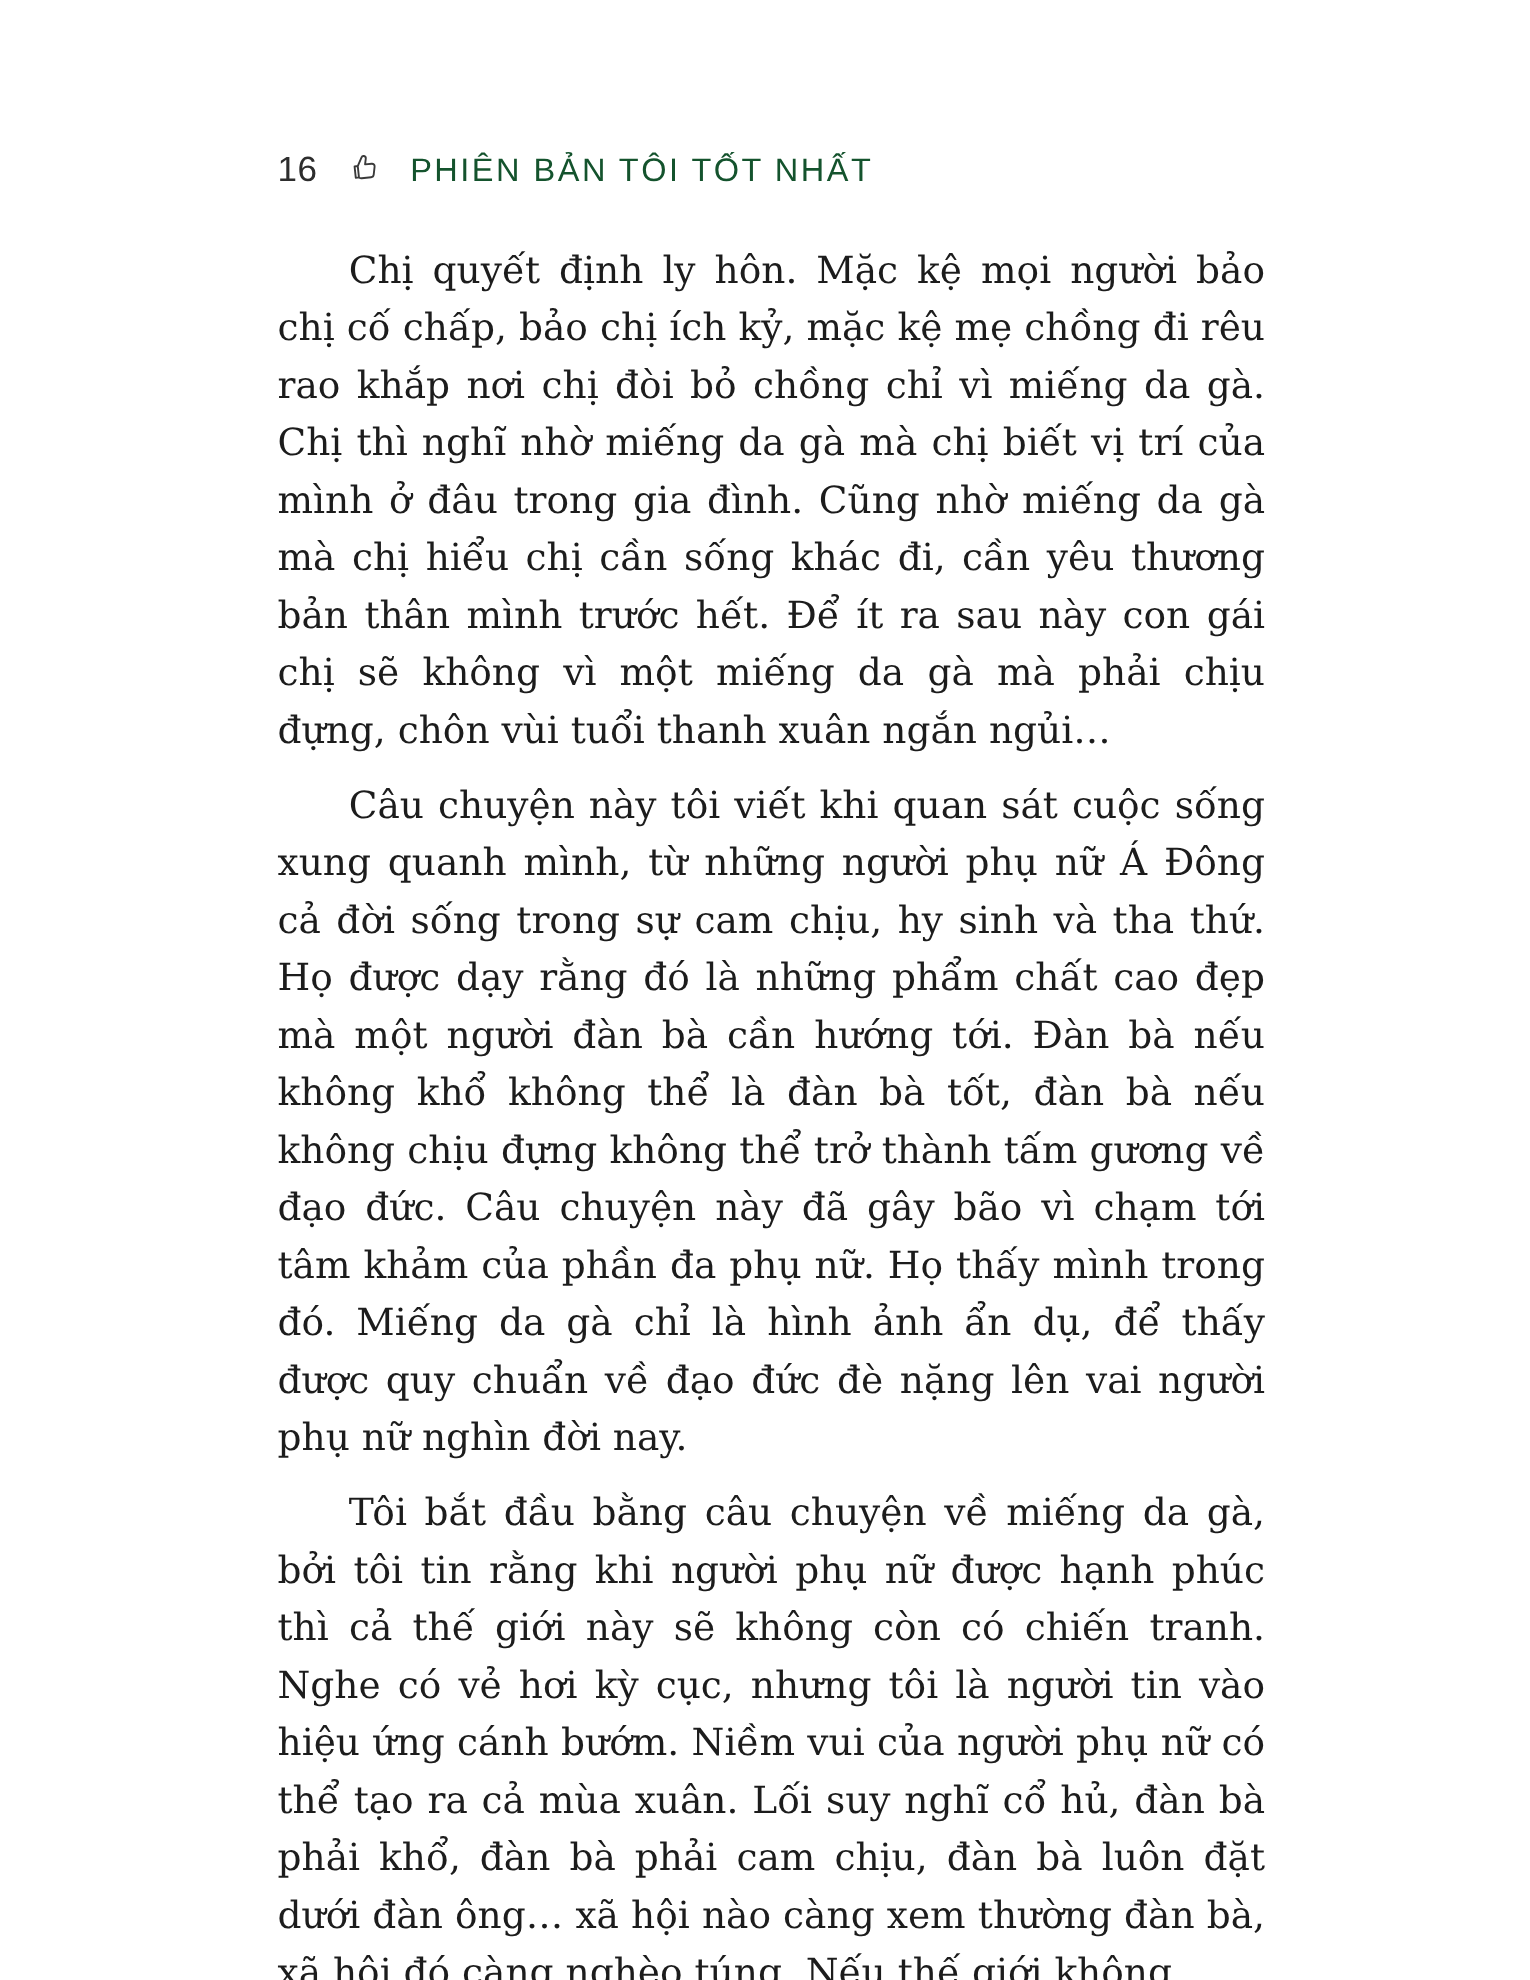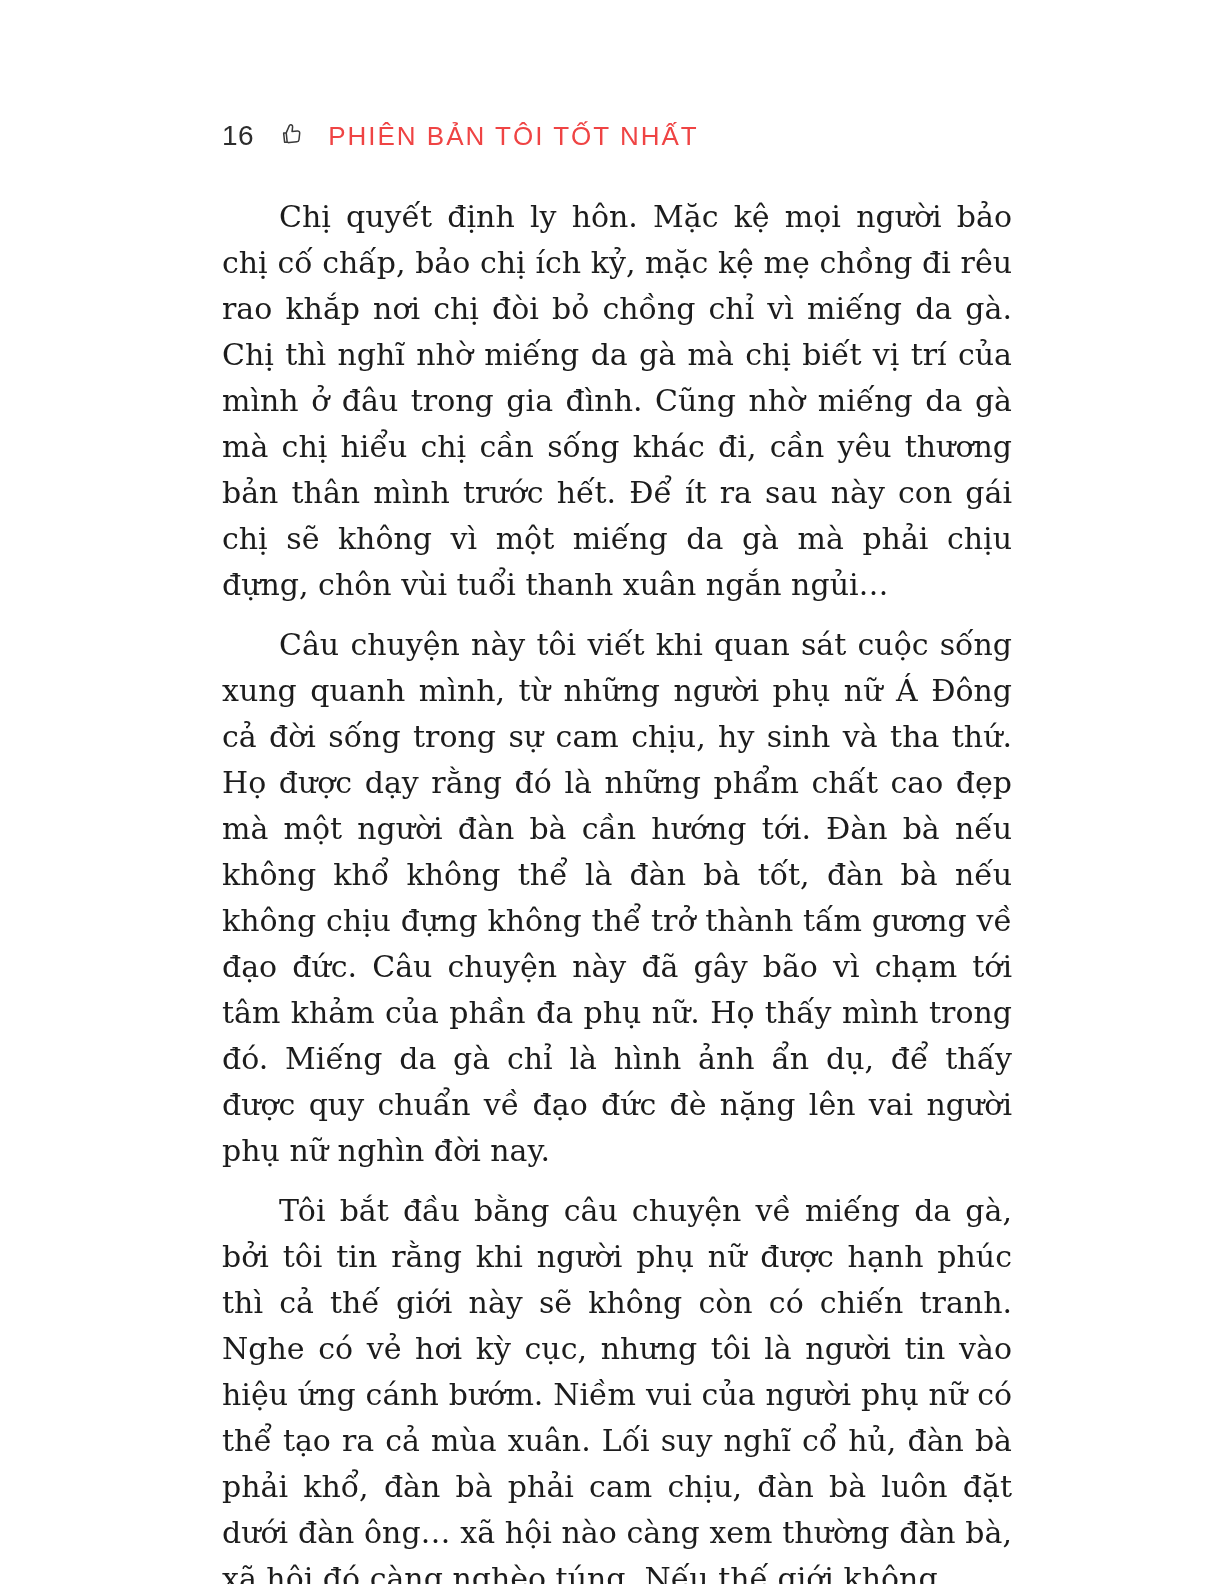--- a/index.html
+++ b/index.html
@@ -44,21 +44,21 @@
     height: 28px;
     stroke: #3a3a3a;
     fill: none;
     stroke-width: 1.3;
     stroke-linejoin: round;
     stroke-linecap: round;
   }
   .book-title {
     font-size: 26px;
     letter-spacing: 2px;
-    color: #ef4444;
+    color: #14532d;
   }
   
   .body-text {
     position: absolute;
     top: 194px;
     left: 222px;
     width: 790px;
     color: #1c1c1c;
     font-size: 30px;
     line-height: 46px;

